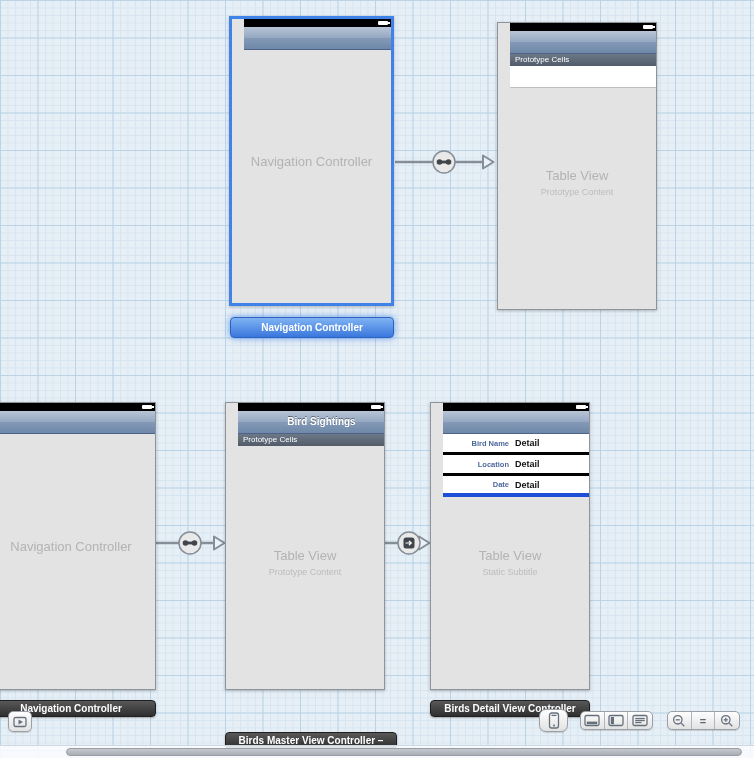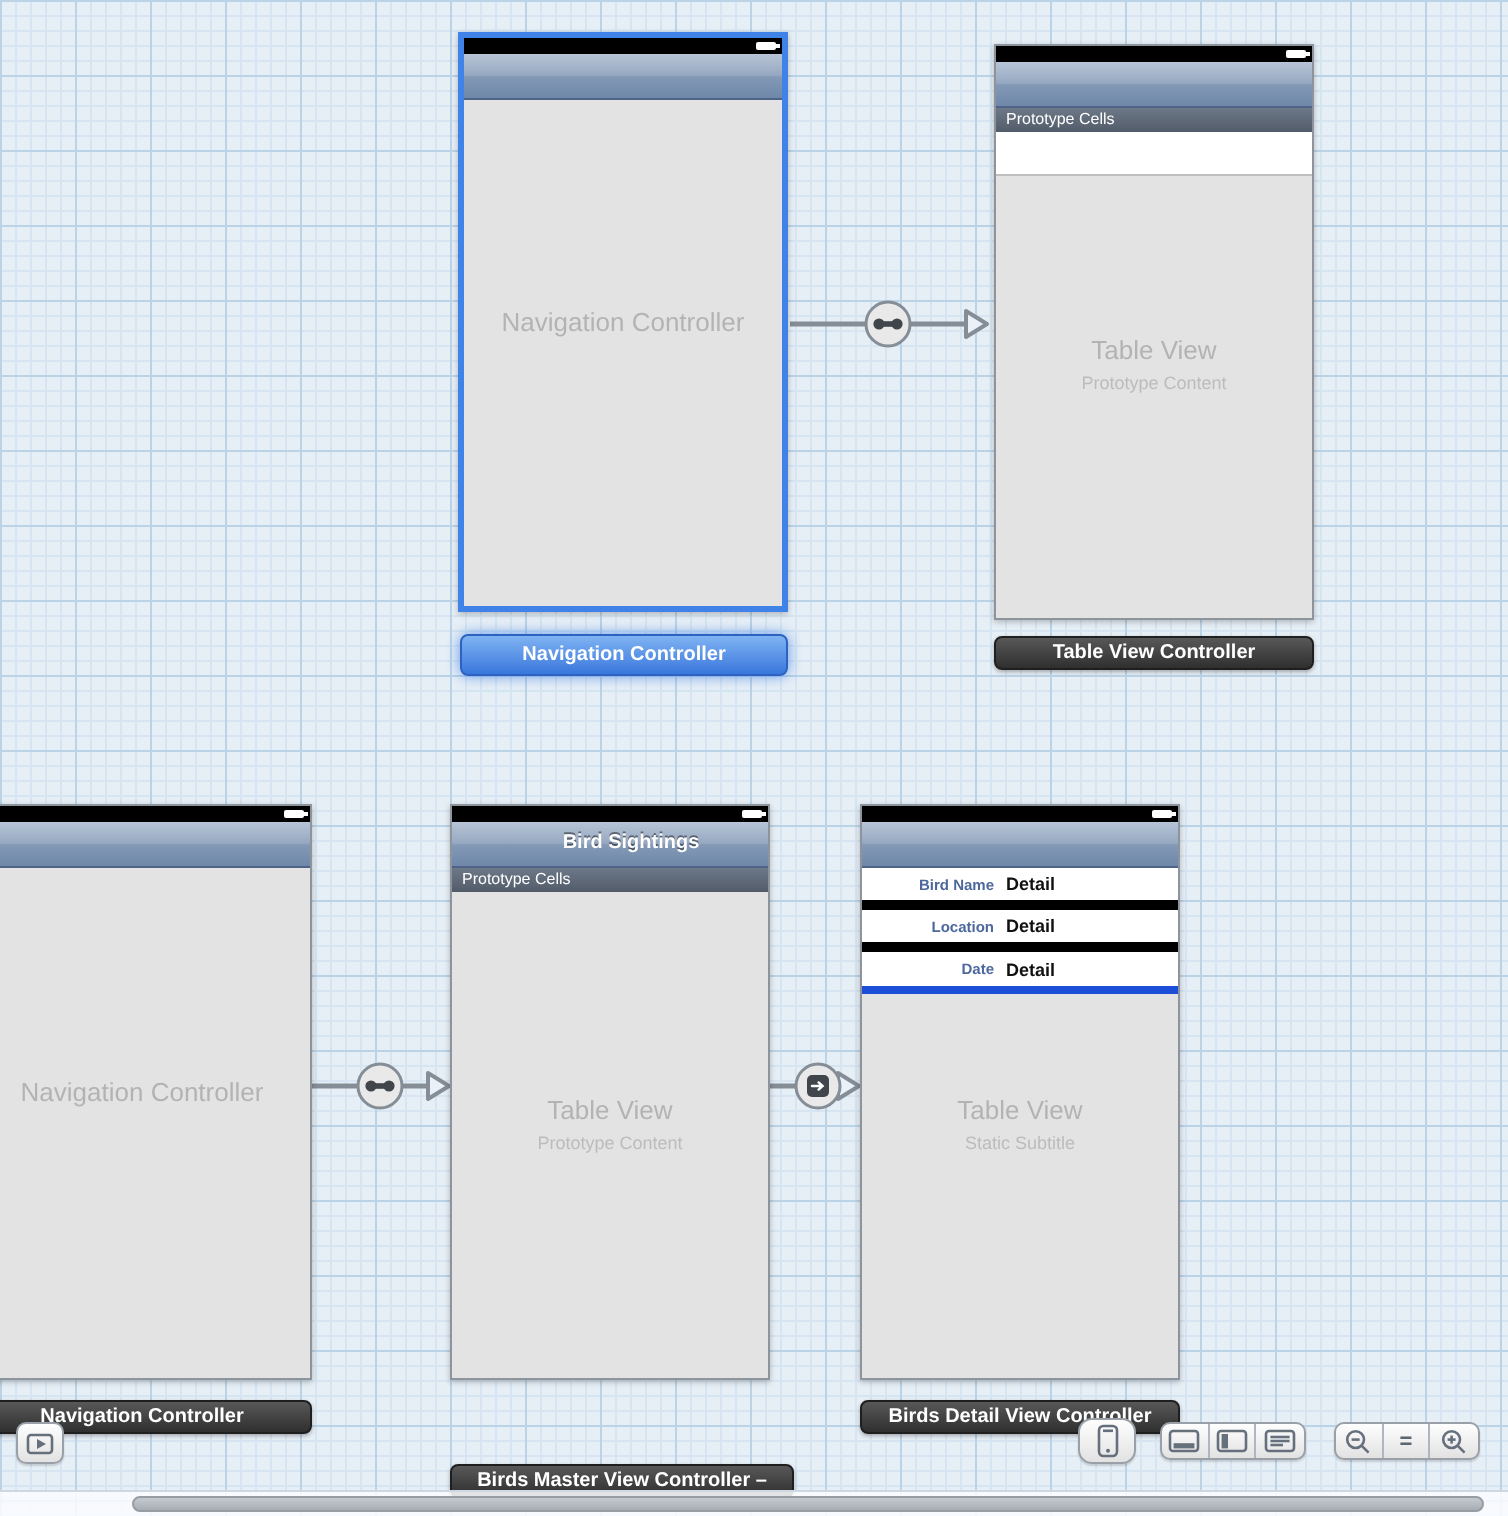--- a/index.html
+++ b/index.html
@@ -8,38 +8,38 @@
   #canvas{
     position:relative;width:754px;height:758px;overflow:hidden;
     background-color:#e7eff6;
     background-image:
       linear-gradient(to right,#bad3e7 1px,transparent 1px),
       linear-gradient(to bottom,#bad3e7 1px,transparent 1px),
       linear-gradient(to right,#d6e5f1 1px,transparent 1px),
       linear-gradient(to bottom,#d6e5f1 1px,transparent 1px);
     background-size:37.5px 37.5px,37.5px 37.5px,7.5px 7.5px,7.5px 7.5px;
   }
-  .scene{position:absolute;background:#e3e3e3;border:1px solid #8d949c;box-shadow:0 1px 3px rgba(0,0,0,.25);}
+  .scene{position:absolute;background:#e3e3e3;border:1px solid #8d949c;box-shadow:0 1px 3px rgba(0,0,0,.25);padding-left:12px;}
   .scene.selected{border:3px solid #3f83e8;}
   .statusbar{position:relative;height:8px;background:#000;}
   .battery{position:absolute;right:3px;top:2px;width:10px;height:4px;background:#fff;border-radius:1px;}
   .battery::after{content:"";position:absolute;right:-2px;top:1px;width:2px;height:2px;background:#fff;}
   .navbar{position:relative;height:23px;background:linear-gradient(180deg,#b7c4d6 0%,#96a9c2 48%,#8399b6 52%,#6f88a9 100%);border-bottom:1px solid #4f6288;}
   .navtitle{text-align:center;line-height:22px;font-size:10px;font-weight:bold;color:#fff;text-shadow:0 -1px 0 rgba(0,0,0,.45);margin-left:21px;}
   .banner{height:12px;background:linear-gradient(#6d7888,#525c69);color:#fff;font-size:8px;line-height:12px;padding-left:5px;}
   .proto-cell{height:22px;background:#fff;border-bottom:1px solid #bfbfbf;}
   .ghost{position:absolute;left:0;right:0;top:50%;transform:translateY(-50%);text-align:center;color:#b3b3b3;}
   .ghost.offset{top:calc(50% + 16px);}
   .g-title{font-size:13px;}
   .g-sub{font-size:9px;margin-top:4px;color:#bcbcbc;}
   .m-cell{position:relative;height:23px;background:#fff;border-bottom:1px solid #b9b9b9;}
   .m-title{position:absolute;left:6px;top:3px;font-size:10px;font-weight:bold;color:#000;}
   .m-sub{position:absolute;left:6px;top:14px;font-size:7px;color:#9a9a9a;}
   .m-chevron{position:absolute;right:5px;top:50%;transform:translateY(-55%);font-size:12px;font-weight:bold;color:#9a9a9a;}
-  .d-row{display:flex;align-items:center;height:21px;background:#fff;border-bottom:5px solid #000000;}
+  .d-row{display:flex;align-items:center;height:21px;background:#fff;border-bottom:3px solid #000000;}
   .d-row.last{border-bottom:4px solid #1d4ed8;}
   .d-label{width:66px;text-align:right;font-size:7.5px;font-weight:bold;color:#4d689c;margin-right:6px;}
   .d-value{font-size:9px;font-weight:bold;color:#111;}
   .scene-label{position:absolute;height:17px;border-radius:4px;background:linear-gradient(#585858,#2f2f2f);border:1px solid #1f1f1f;color:#fff;font-size:10px;font-weight:bold;text-align:center;line-height:15px;box-shadow:0 1px 2px rgba(0,0,0,.3);white-space:nowrap;overflow:hidden;}
   .scene-label.selected{height:21px;line-height:19px;background:linear-gradient(#7fb3f2,#3a77dd);border:1px solid #2d62c0;box-shadow:0 0 7px rgba(64,130,230,.8);}
   svg.connector{position:absolute;overflow:visible;}
   .seg-line{stroke:#858d96;stroke-width:2.5;}
   .seg-arrowhead{fill:#eaf1f8;stroke:#858d96;stroke-width:2;stroke-linejoin:round;}
   .seg-knob{fill:#e9e9e9;stroke:#858d96;stroke-width:1.5;}
   .seg-glyph{fill:#41464c;}
@@ -101,21 +101,20 @@
       <span class="battery"></span>
     </div>
     <div class="navbar"></div>
     <div class="banner">Prototype Cells</div>
     <div class="proto-cell"></div>
     <div class="ghost offset">
       <div class="g-title">Table View</div>
       <div class="g-sub">Prototype Content</div>
     </div>
   </div>
-  <div class="scene-label" style="left:497px;top:318px;width:160px;">Table View Controller</div>
 
   <div class="scene" style="left:-14px;top:402px;width:170px;height:288px;">
     <div class="statusbar">
       <span class="battery"></span>
     </div>
     <div class="navbar"></div>
     <div class="ghost">
       <div class="g-title">Navigation Controller</div>
     </div>
   </div>

